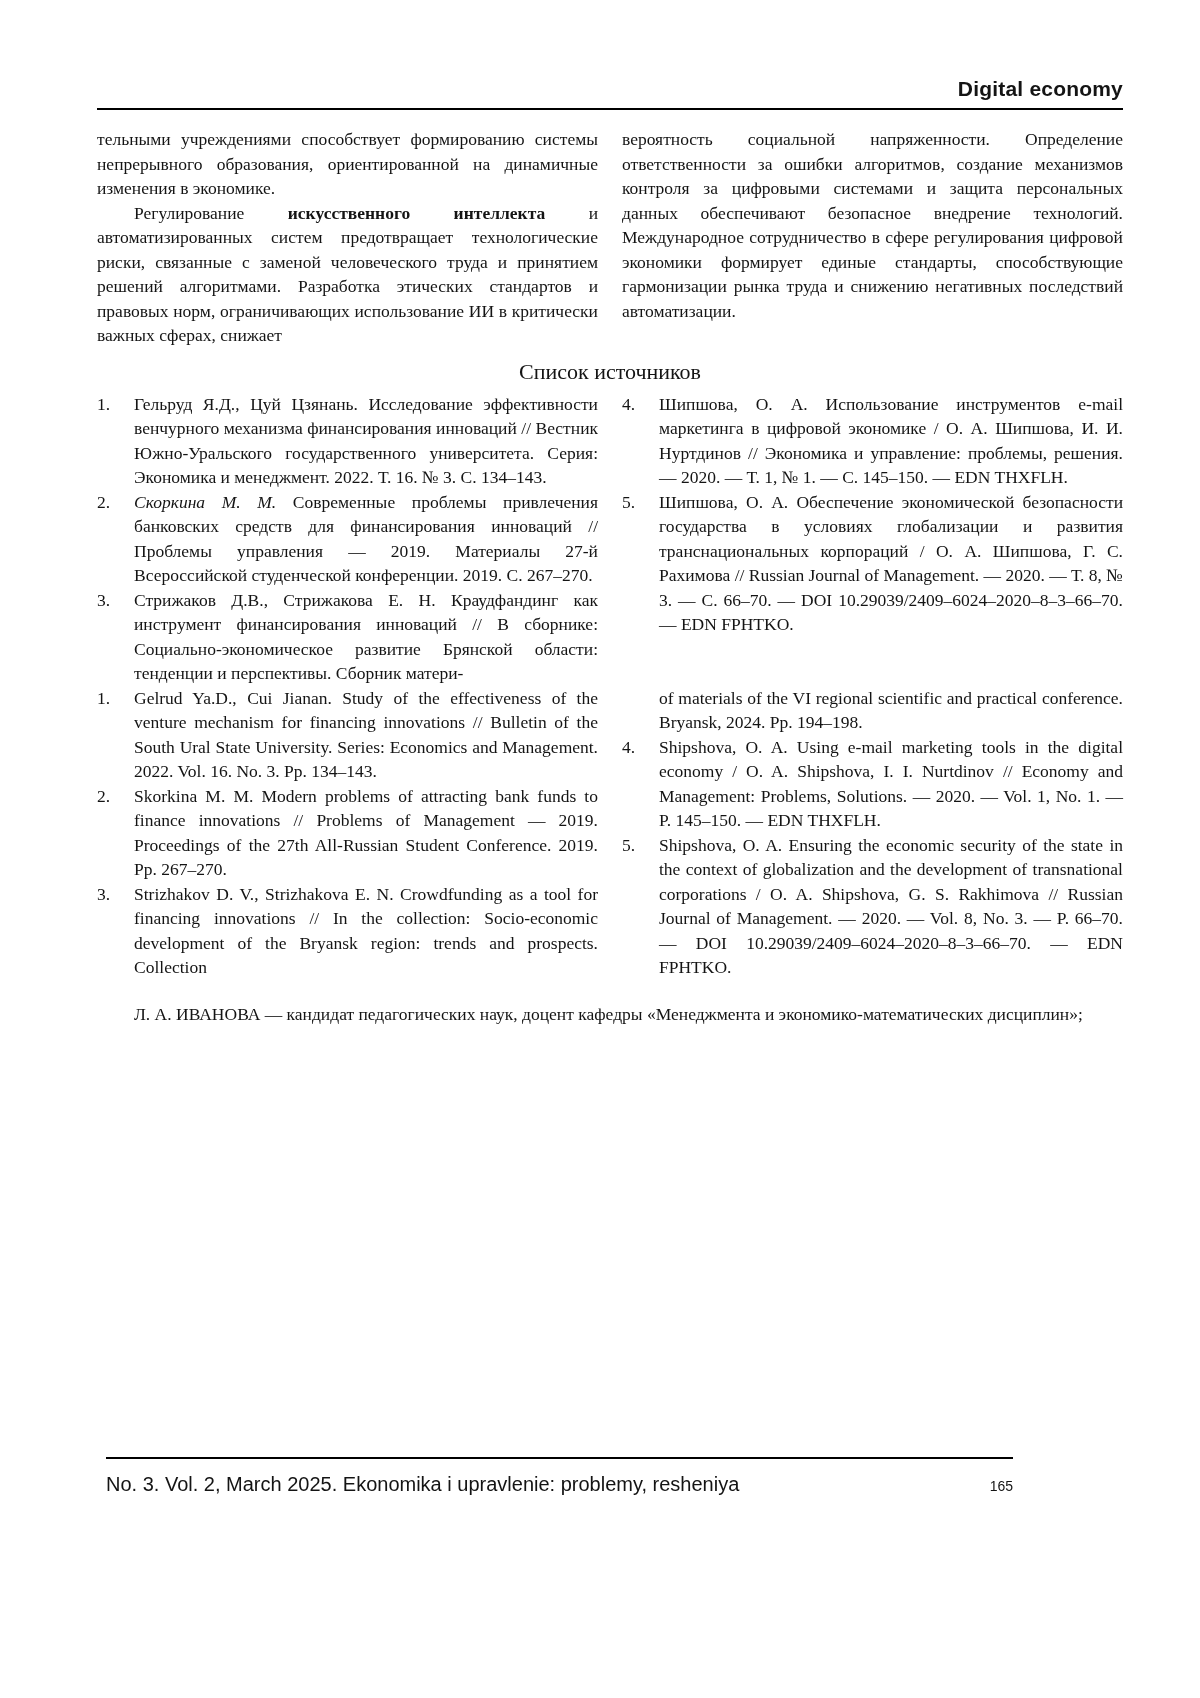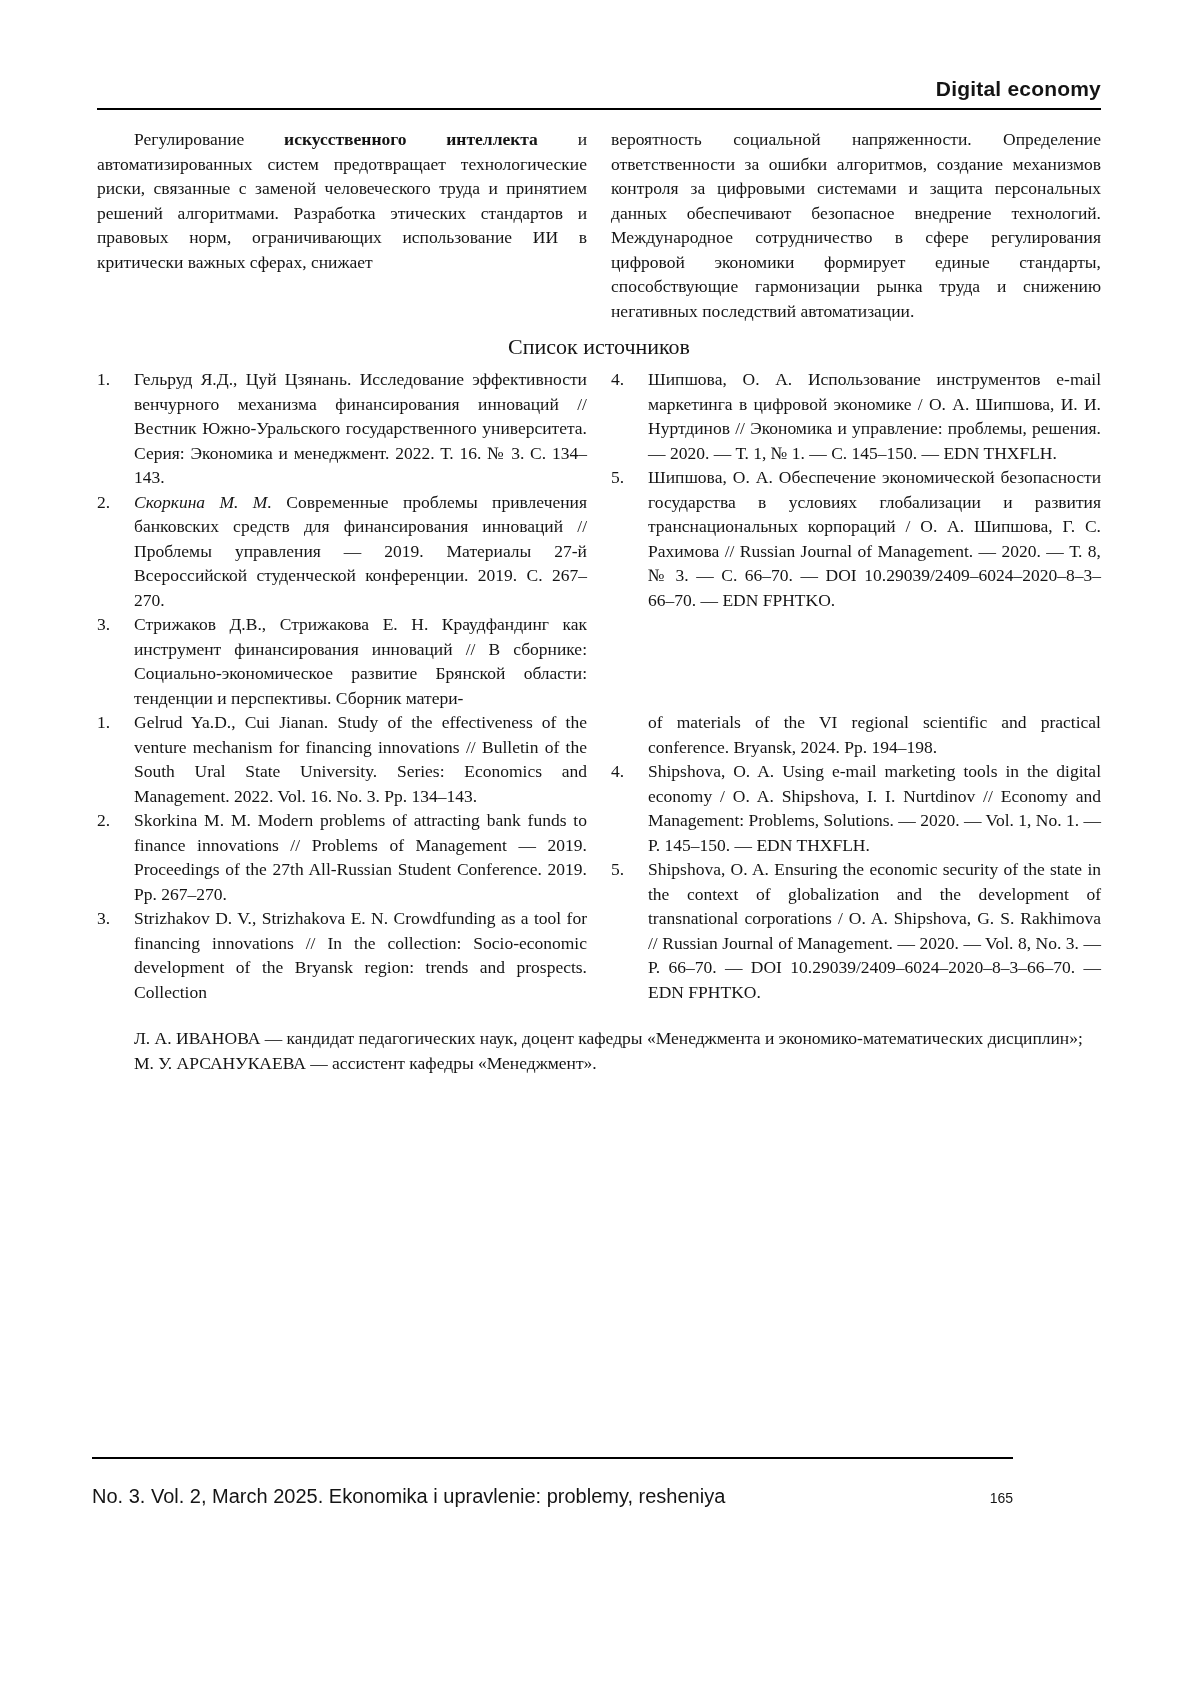--- a/index.html
+++ b/index.html
@@ -12,21 +12,21 @@
     width: 1200px;
     height: 1698px;
     background: #ffffff;
     color: #141414;
     font-family: "Liberation Serif", serif;
     font-size: 17.5px;
     line-height: 24.5px;
     overflow: hidden;
   }
   .content {
-    padding: 76px 99px 0 97px;
+    padding: 76px 77px 0 97px;
   }
   .page-header {
     text-align: right;
     border-bottom: 2px solid #000;
     padding-bottom: 7px;
     margin-bottom: 17px;
   }
   .running-head {
     font-family: "Liberation Sans", sans-serif;
     font-weight: 700;
@@ -78,25 +78,25 @@
     font-weight: 700;
     text-indent: 37px;
     margin-bottom: 2px;
   }
   .author-par {
     text-align: justify;
     text-indent: 37px;
   }
   .page-footer {
     position: absolute;
-    left: 92px;
+    left: 106px;
     right: 187px;
     top: 1457px;
     border-top: 2px solid #000;
-    padding-top: 25px;
+    padding-top: 13px;
     display: flex;
     justify-content: space-between;
     align-items: baseline;
     font-family: "Liberation Sans", sans-serif;
     font-size: 20px;
     line-height: 24px;
   }
   .page-number {
     font-size: 14px;
   }
@@ -106,20 +106,21 @@
 
 <div class="page">
   <div class="content">
 
     <header class="page-header">
       <div class="running-head">Digital economy</div>
     </header>
 
     <section class="two-col">
       <div class="col">
+        <p class="body-par">тельными учреждениями способствует формированию системы непрерывного образования, ориентированной на динамичные изменения в экономике.</p>
         <p class="body-par indent"><span>Регулирование </span><b>искусственного интеллекта</b><span> и автоматизированных систем предотвращает технологические риски, связанные с заменой человеческого труда и принятием решений алгоритмами. Разработка этических стандартов и правовых норм, ограничивающих использование ИИ в критически важных сферах, снижает</span></p>
       </div>
       <div class="col">
         <p class="body-par">вероятность социальной напряженности. Определение ответственности за ошибки алгоритмов, создание механизмов контроля за цифровыми системами и защита персональных данных обеспечивают безопасное внедрение технологий. Международное сотрудничество в сфере регулирования цифровой экономики формирует единые стандарты, способствующие гармонизации рынка труда и снижению негативных последствий автоматизации.</p>
       </div>
     </section>
 
     <h2 class="section-heading">Список источников</h2>
 
     <section class="two-col">
@@ -173,21 +174,20 @@
         </div>
         <div class="ref-item">
           <span class="ref-num">5.</span>
           <div class="ref-text">Shipshova, O. A. Ensuring the economic security of the state in the context of globalization and the development of transnational corporations / O. A. Shipshova, G. S. Rakhimova // Russian Journal of Management. — 2020. — Vol. 8, No. 3. — P. 66–70. — DOI 10.29039/2409–6024–2020–8–3–66–70. — EDN FPHTKO.</div>
         </div>
       </div>
     </section>
 
     <section class="authors">
       <p class="author-par">Л. А. ИВАНОВА — кандидат педагогических наук, доцент кафедры «Менеджмента и экономико-математических дисциплин»;</p>
-      <p class="author-par">М. У. АРСАНУКАЕВА — ассистент кафедры «Менеджмент».</p>
     </section>
 
   </div>
 
   <footer class="page-footer">
     <div class="footer-info">No. 3. Vol. 2, March 2025. Ekonomika i upravlenie: problemy, resheniya</div>
     <div class="page-number">165</div>
   </footer>
 </div>
 

